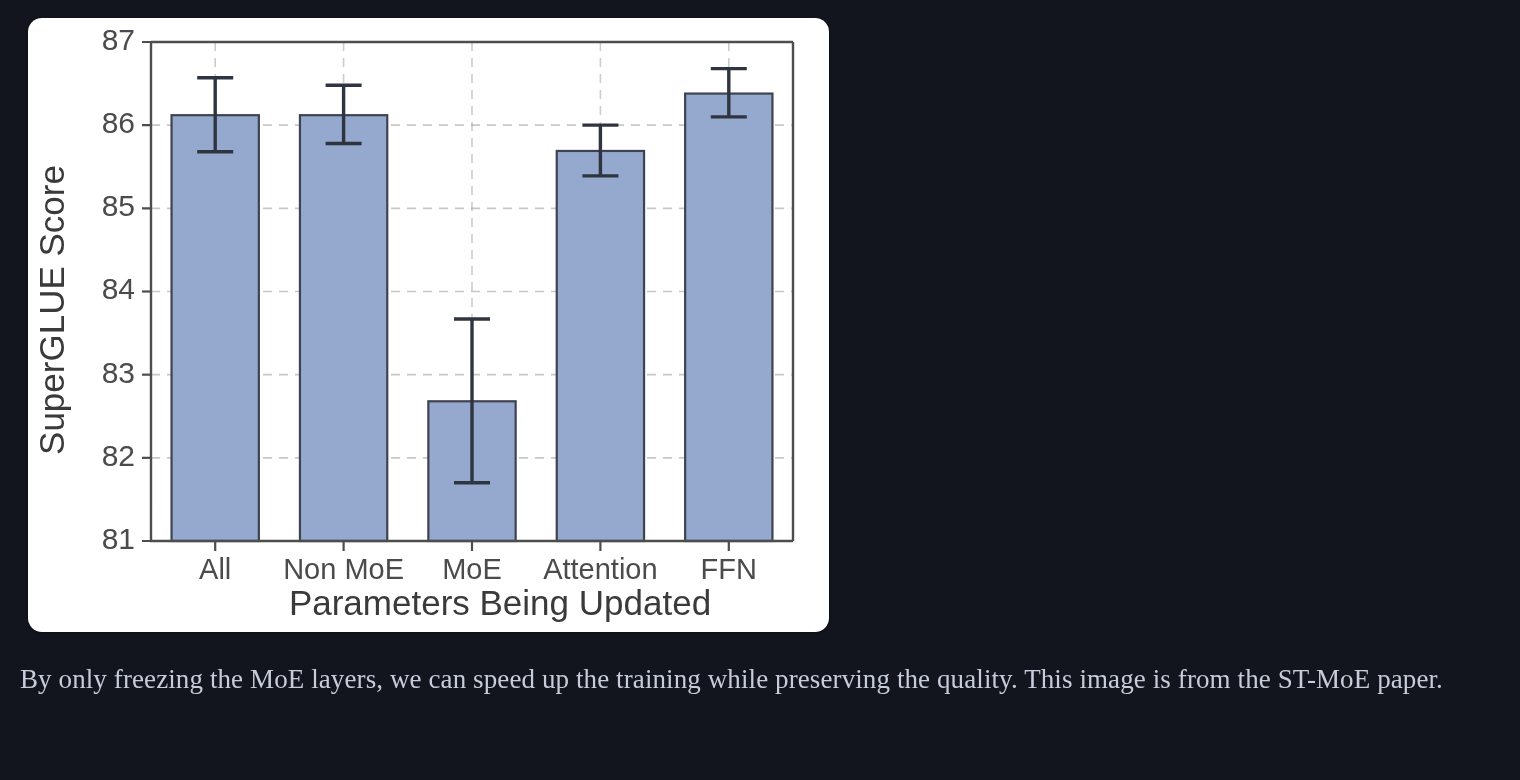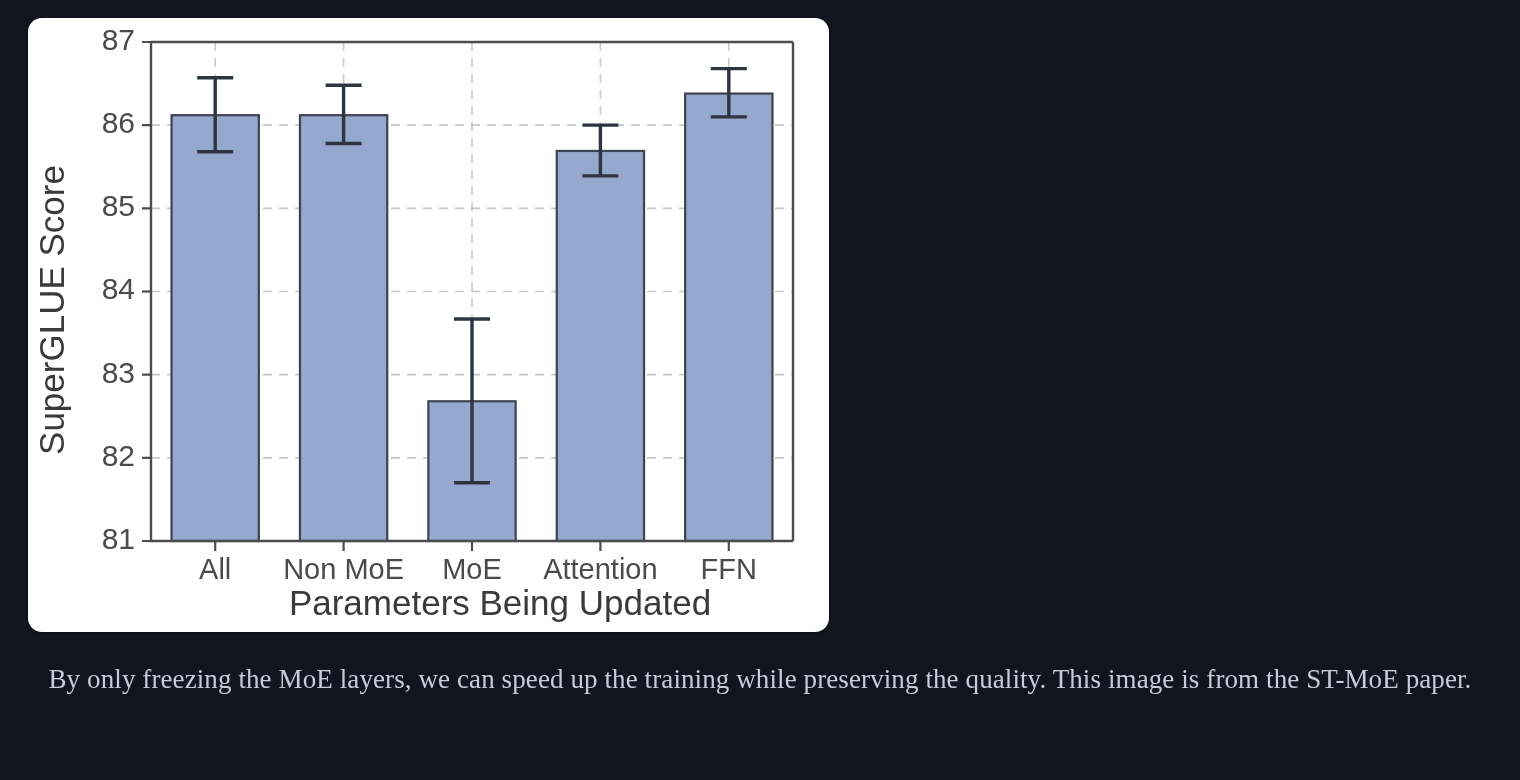--- a/index.html
+++ b/index.html
@@ -85,21 +85,20 @@
     stroke-width: 3.4;
     stroke-linecap: butt;
   }
 
   
   #caption {
     position: absolute;
     left: 20px;
     top: 658px;
     width: 1480px;
-    text-align: center;
     font-family: "Liberation Serif", serif;
     font-size: 27px;
     line-height: 42px;
     color: #c7ccda;
     letter-spacing: 0.1px;
   }
 </style>
 </head>
 <body>
 

